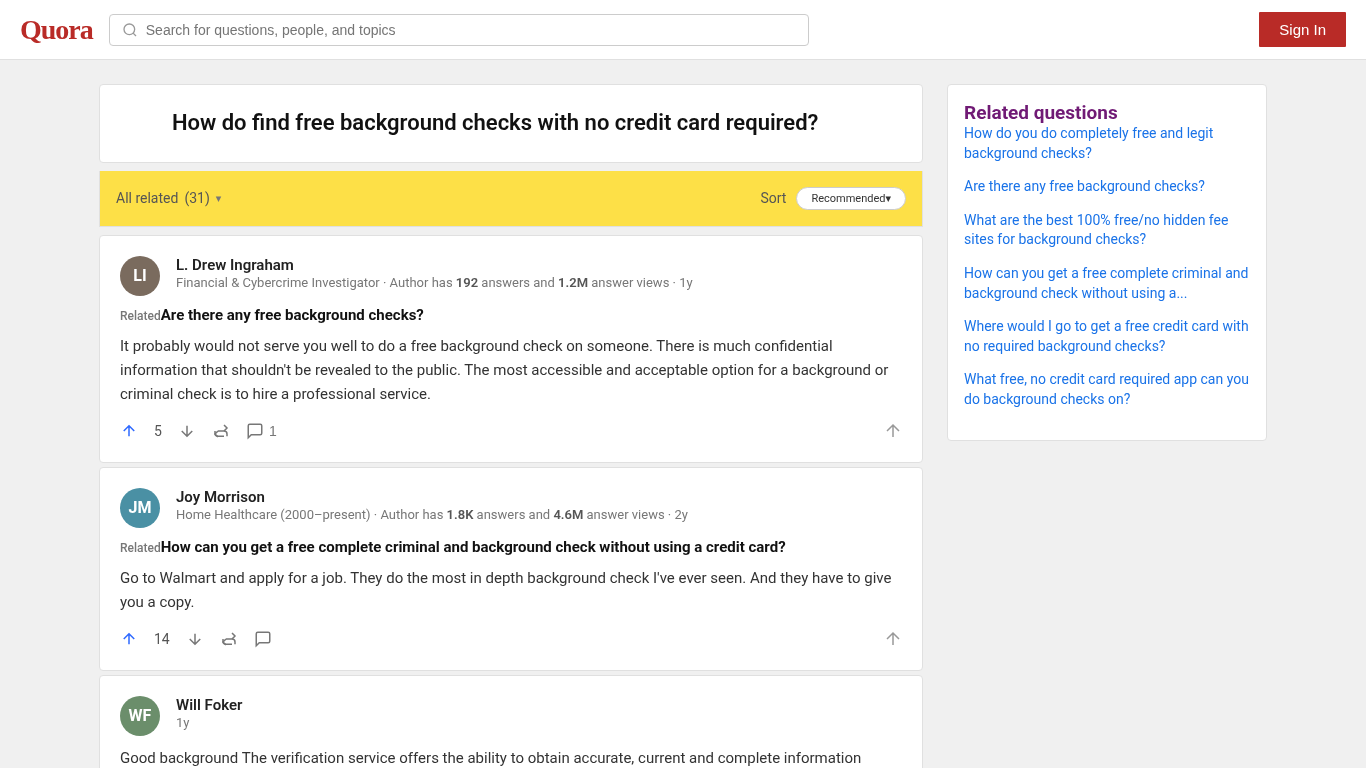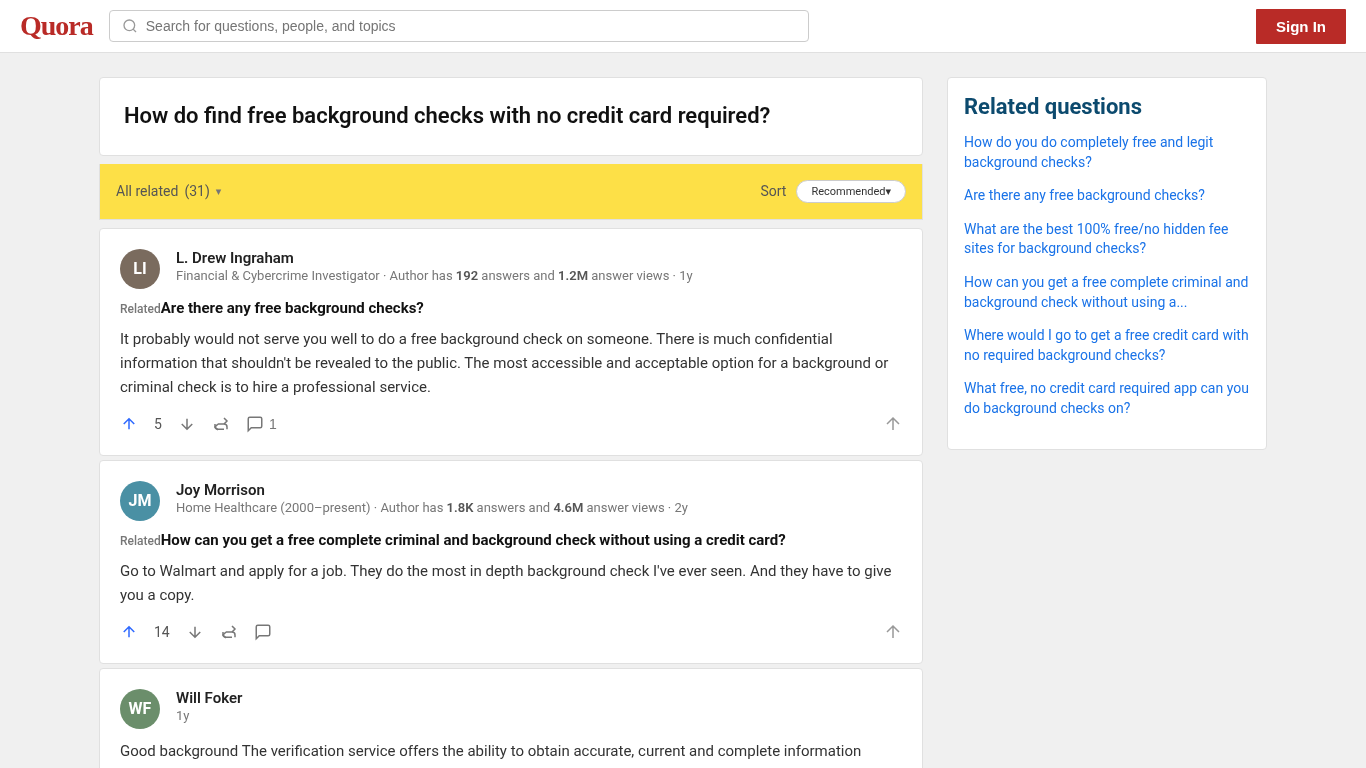--- a/index.html
+++ b/index.html
@@ -14,21 +14,21 @@
     .header {
       background: #fff;
       border-bottom: 1px solid #e0e0e0;
       padding: 10px 20px;
       display: flex;
       align-items: center;
       gap: 16px;
       position: sticky;
       top: 0;
       z-index: 100;
-      height: 53px;
+      height: 60px;
     }
     .logo {
       font-size: 28px;
       font-weight: bold;
       color: #b92b27;
       font-family: Georgia, serif;
       letter-spacing: -1px;
       cursor: pointer;
       flex-shrink: 0;
     }
@@ -58,21 +58,21 @@
     .header-right {
       margin-left: auto;
     }
     .sign-in-btn {
       background: #b92b27;
       color: #fff;
       border: none;
       border-radius: 1px;
       padding: 9px 20px;
       font-size: 15px;
-      font-weight: 700;
+      font-weight: 400;
       cursor: pointer;
     }
 
     
     .main-layout {
       max-width: 1200px;
       margin: 0 auto;
       padding: 24px 16px;
       display: flex;
       gap: 24px;
@@ -90,20 +90,21 @@
       border: 1px solid #e0e0e0;
       border-radius: 4px;
       padding: 24px;
       margin-bottom: 8px;
     }
     .question-title {
       font-size: 22px;
       font-weight: 600;
       color: #111;
       line-height: 1.3;
+      margin-left: 48px;
     }
 
     
     .filter-bar {
       background: #fde047;
       border: 1px solid #e0e0e0;
       border-top: none;
       padding: 16px 16px;
       display: flex;
       align-items: center;
@@ -249,24 +250,23 @@
       width: 320px;
       flex-shrink: 0;
     }
     .related-questions-card {
       background: #fff;
       border: 1px solid #e0e0e0;
       border-radius: 4px;
       padding: 16px;
     }
     .related-questions-title {
-      font-size: 22px;
+      font-size: 19px;
       font-weight: 700;
-      color: #0c4a6e;
-      margin-bottom: 14px;
+      color: #701a75;
     }
     .related-q-item {
       margin-bottom: 14px;
     }
     .related-q-link {
       font-size: 14px;
       color: #1a73e8;
       line-height: 1.4;
       cursor: pointer;
       text-decoration: none;

